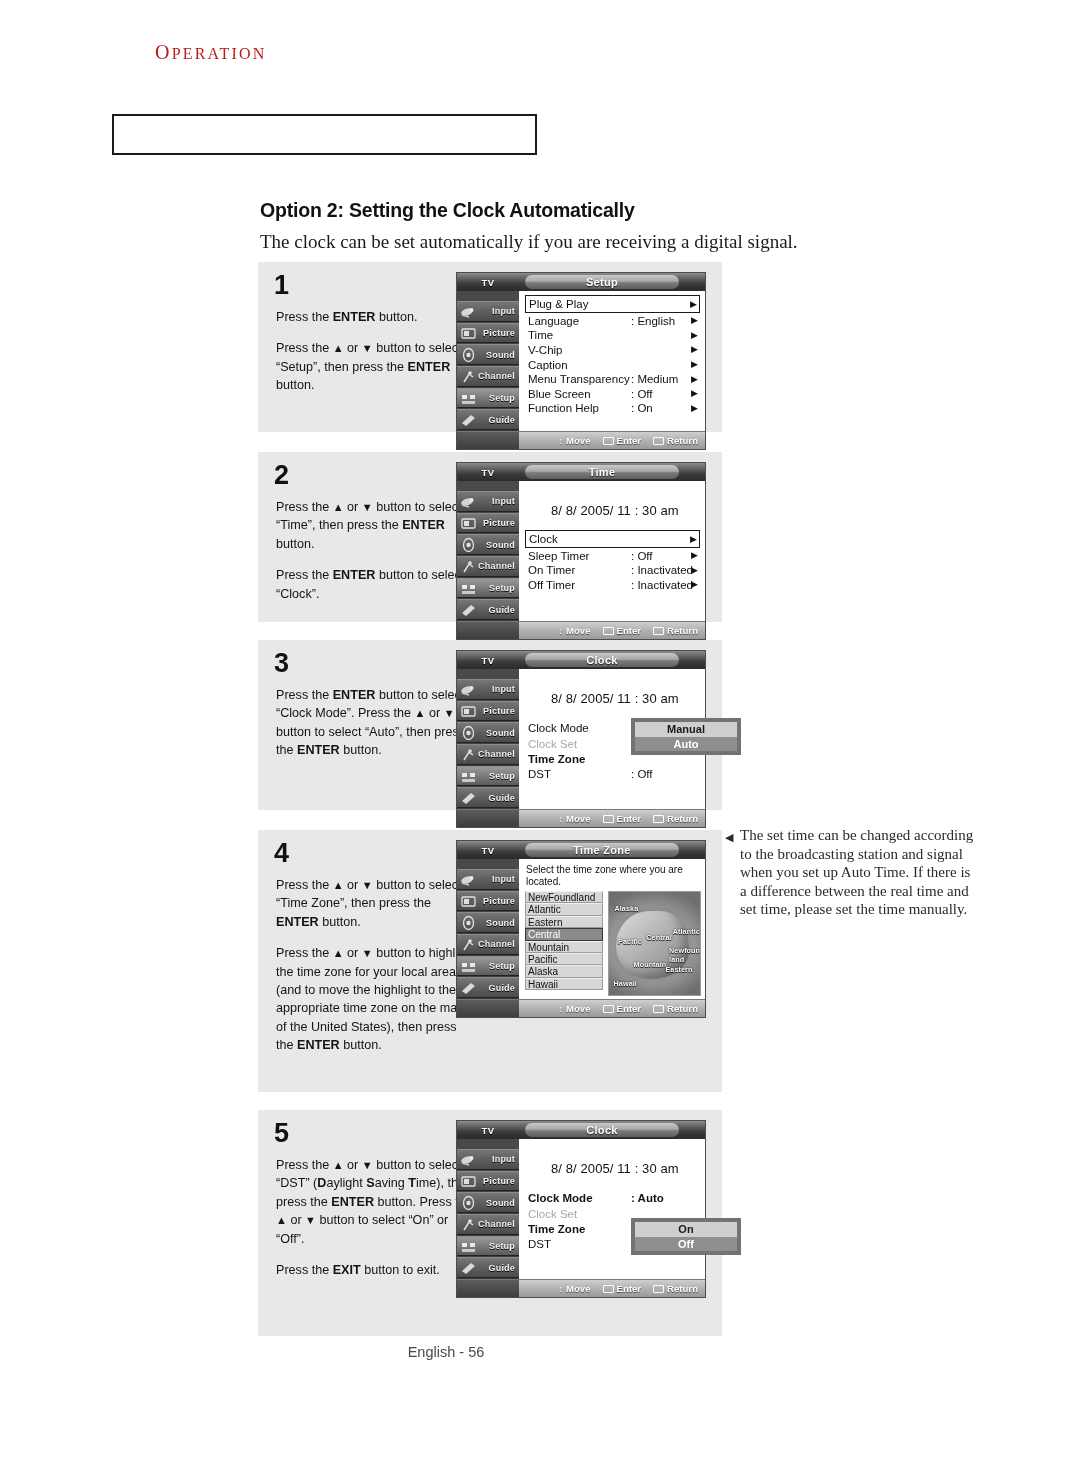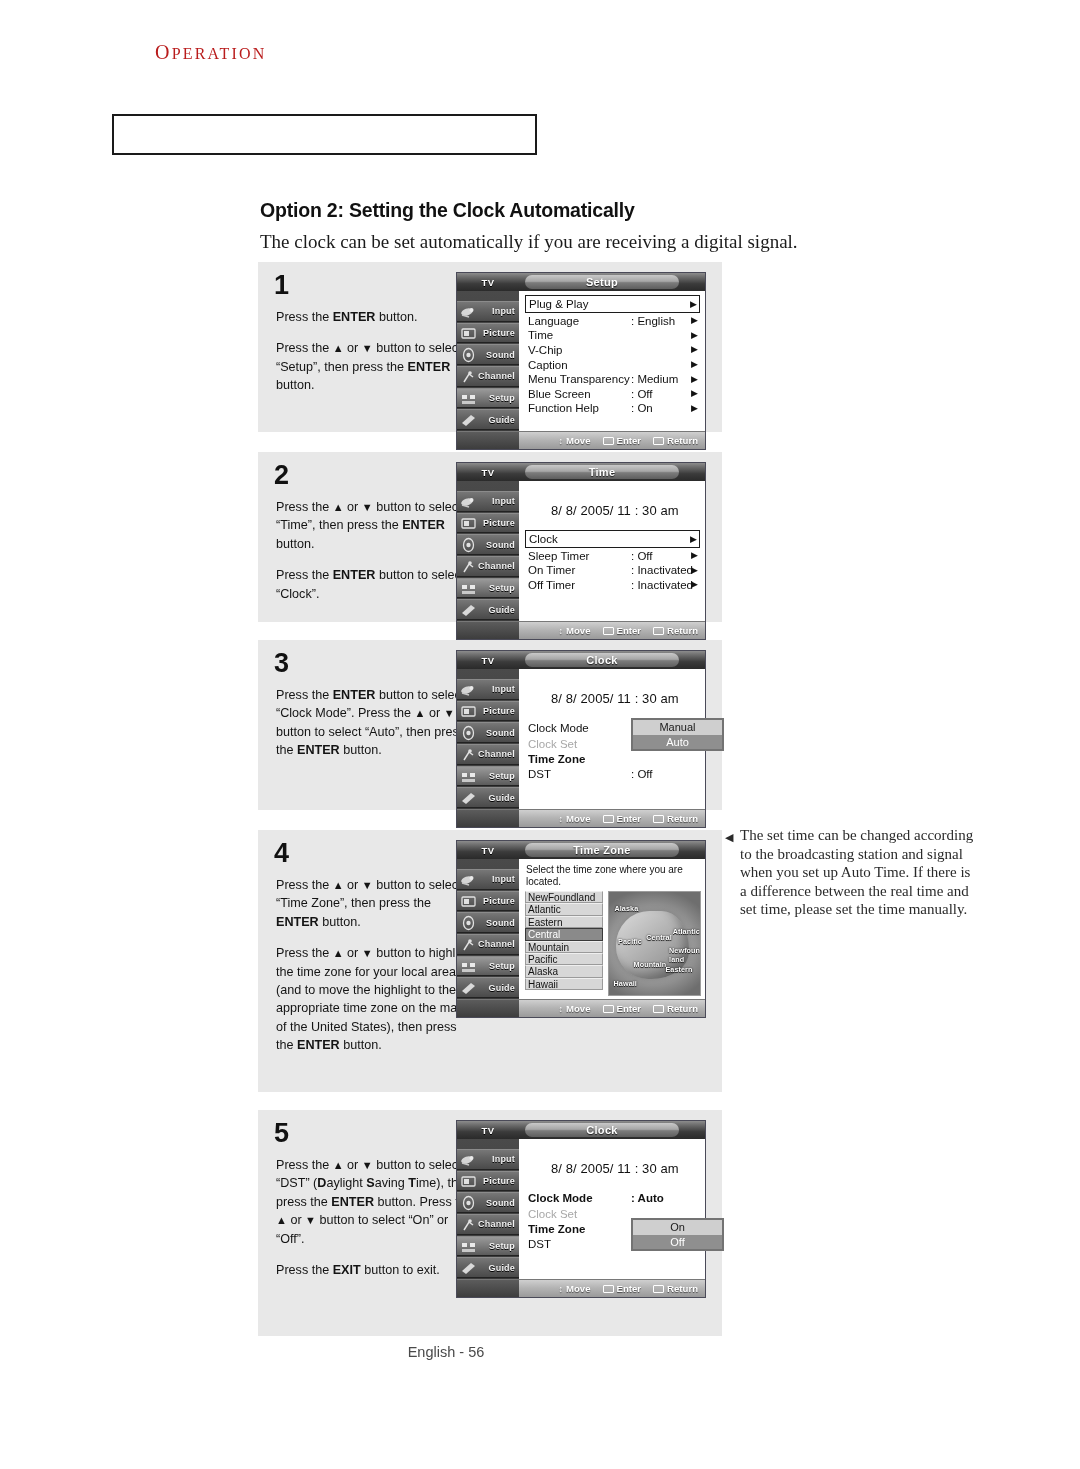--- a/index.html
+++ b/index.html
@@ -216,24 +216,25 @@
     font-size: 13px;
     color: #111;
     padding: 4px 0 0 26px;
     letter-spacing: .1px;
     margin-top: 18px;
   }
 
   
   .dd {
     position: absolute;
-    width: 93px;
-    border: 2px solid #737373;
+    width: 110px;
+    border: 4px solid #737373;
     box-sizing: border-box;
     z-index: 4;
+    font-weight: bold;
   }
   .dd div {
     height: 14.5px;
     line-height: 14.5px;
     text-align: center;
     font-size: 11px;
     color: #1a1a1a;
   }
   .dd .opt-a { background: #cfcfcf; }
   .dd .opt-b { background: #8f8f8f; color: #fff; }

